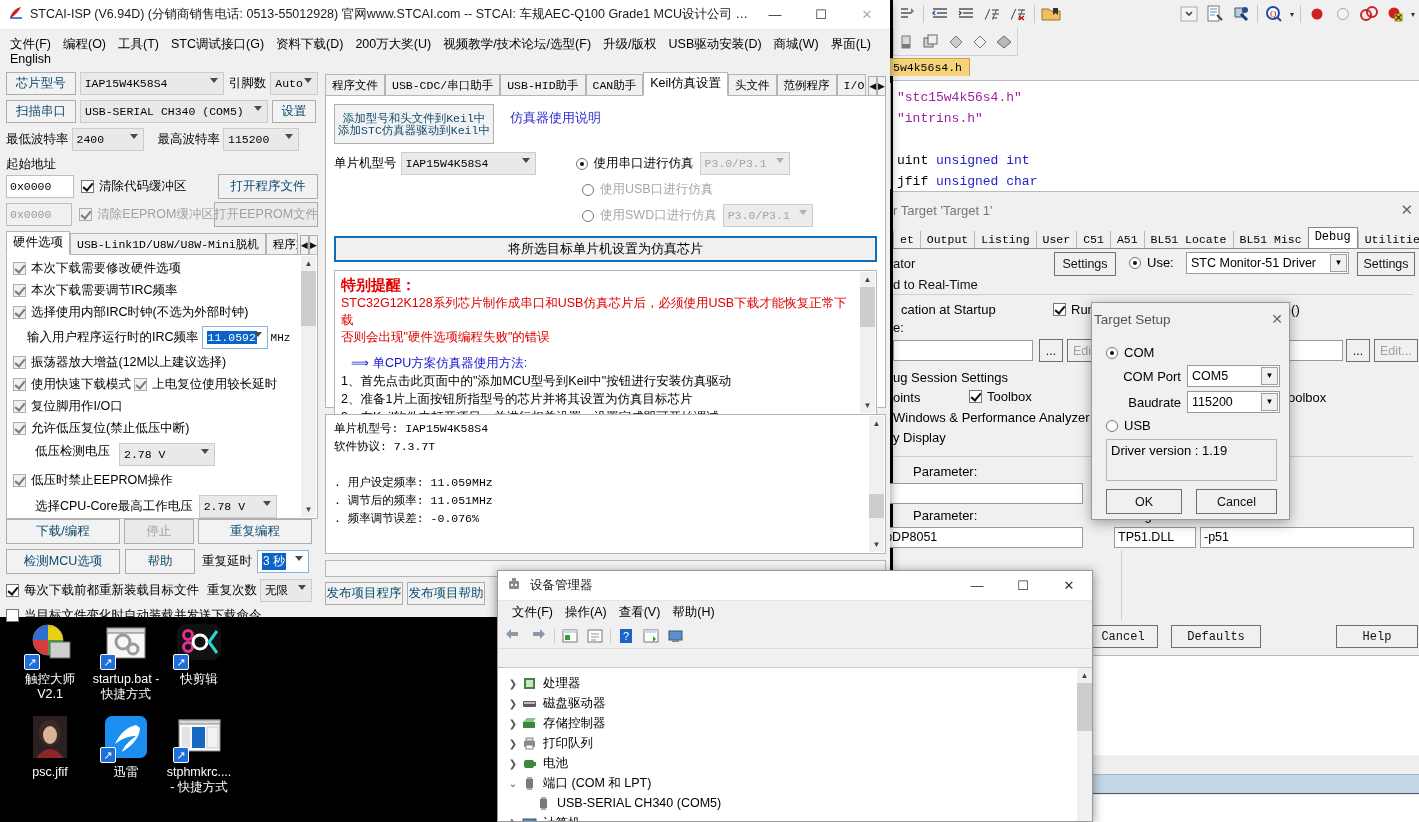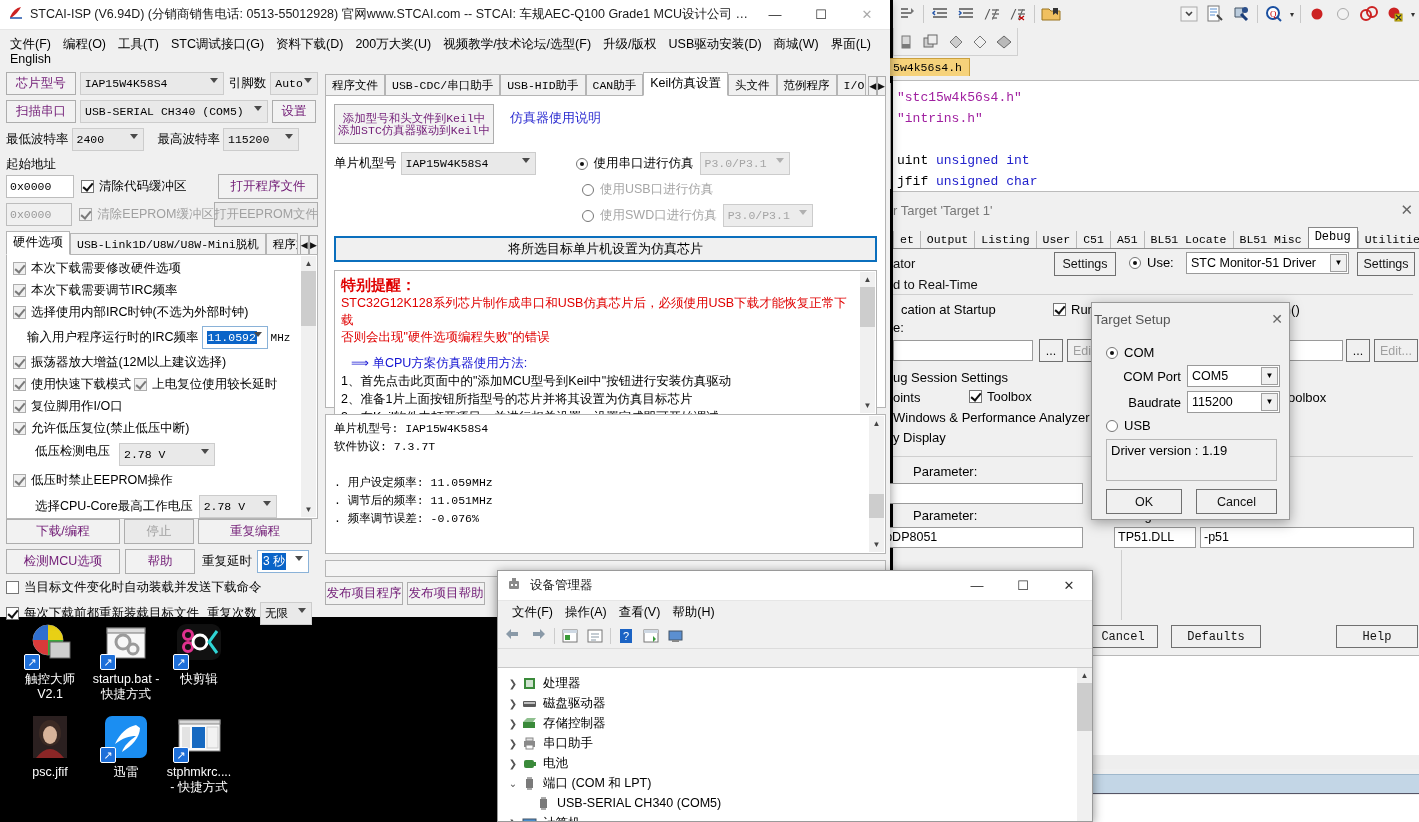--- a/index.html
+++ b/index.html
@@ -41,21 +41,21 @@
   #stc-menus2 { padding:0 4px 4px 10px; font-size:12.5px; }
 
   .stc-body { position:absolute; left:0; top:72px; right:0; bottom:0; }
 
   
   .lcol { position:absolute; left:6px; top:0; width:312px; }
   .row { display:flex; align-items:center; margin-bottom:5px; height:23px; }
   .lbtn {
     border:1px solid #adadad; background:#f2f2f2; height:23px;
     display:flex; align-items:center; justify-content:center;
-    font-family:"Liberation Sans", sans-serif; font-size:12.5px; color:#701a75;
+    font-family:"Liberation Sans", sans-serif; font-size:12.5px; color:#0c4a6e;
     padding:0 6px; white-space:nowrap;
   }
   .lbl { font-size:12.5px; color:#000; white-space:nowrap; }
   .cbo {
     border:1px solid #ccc; background:#e9e9e9; height:23px; display:flex; align-items:center;
     padding-left:4px; font-family:"Liberation Mono", monospace; font-size:11.5px; color:#000; position:relative;
   }
   .cbo .arw { position:absolute; right:5px; top:5px; width:0;height:0;
      border-left:4px solid transparent;border-right:4px solid transparent;border-top:5px solid #4a4a4a;}
   .txtin { border:1px solid #bdbdbd; background:#fff; height:23px; line-height:21px; padding-left:3px;
@@ -694,36 +694,36 @@
       <div style="display:flex;gap:5px;margin-top:5px;align-items:center">
         <span class="lbtn" style="width:114px;height:25px">检测MCU选项</span>
         <span class="lbtn" style="width:70px;height:25px">帮助</span>
         <span class="lbl" style="margin-left:2px">重复延时</span>
         <span class="cbo" style="width:52px;background:#fff;border:1px solid #8ab2d8">
           <span style="background:#0a64c8;color:#fff;font-family:'Liberation Sans',sans-serif;font-size:12px;padding:0 1px">3 秒</span>
           <span class="arw"></span>
         </span>
       </div>
 
+      <div style="display:flex;align-items:center;margin-top:5px">
+        <span class="chk">
+          <span class="box on"></span>
+          <span class="lbl">每次下载前都重新装载目标文件</span>
+        </span>
+        <span class="lbl" style="margin-left:8px">重复次数</span>
+        <span class="cbo" style="width:52px;margin-left:3px">
+          <span>无限</span>
+            <span class="arw"></span>
+        </span>
+      </div>
+
       <div style="margin-top:5px">
         <span class="chk">
           <span class="box"></span>
           <span class="lbl">当目标文件变化时自动装载并发送下载命令</span>
-        </span>
-      </div>
-
-      <div style="display:flex;align-items:center;margin-top:5px">
-        <span class="chk">
-          <span class="box on"></span>
-          <span class="lbl">每次下载前都重新装载目标文件</span>
-        </span>
-        <span class="lbl" style="margin-left:8px">重复次数</span>
-        <span class="cbo" style="width:52px;margin-left:3px">
-          <span>无限</span>
-            <span class="arw"></span>
         </span>
       </div>
     </div>
 
     <div class="mcol">
 
       <div class="tabstrip">
         <span class="tab">程序文件</span>
         <span class="tab">USB-CDC/串口助手</span>
         <span class="tab">USB-HID助手</span>
@@ -923,21 +923,21 @@
       <span>存储控制器</span>
     </div>
 
     <div class="tree-row">
       <span class="chev">❯</span>
       <span class="tico"><svg width="17" height="15">
             <rect x="3" y="5" width="11" height="6" fill="#8a8a8a"></rect>
             <rect x="5" y="2" width="7" height="3" fill="#e0e0e0" stroke="#888"></rect>
             <rect x="5" y="9" width="7" height="4" fill="#fff" stroke="#888"></rect>
           </svg></span>
-      <span>串口助手</span>
+      <span>打印队列</span>
     </div>
 
     <div class="tree-row">
       <span class="chev">❯</span>
       <span class="tico"><svg width="17" height="15">
             <rect x="3" y="4" width="10" height="8" rx="2" fill="#3a8a3a"></rect>
             <rect x="12" y="6" width="3" height="4" fill="#3a8a3a"></rect>
           </svg></span>
       <span>电池</span>
     </div>

